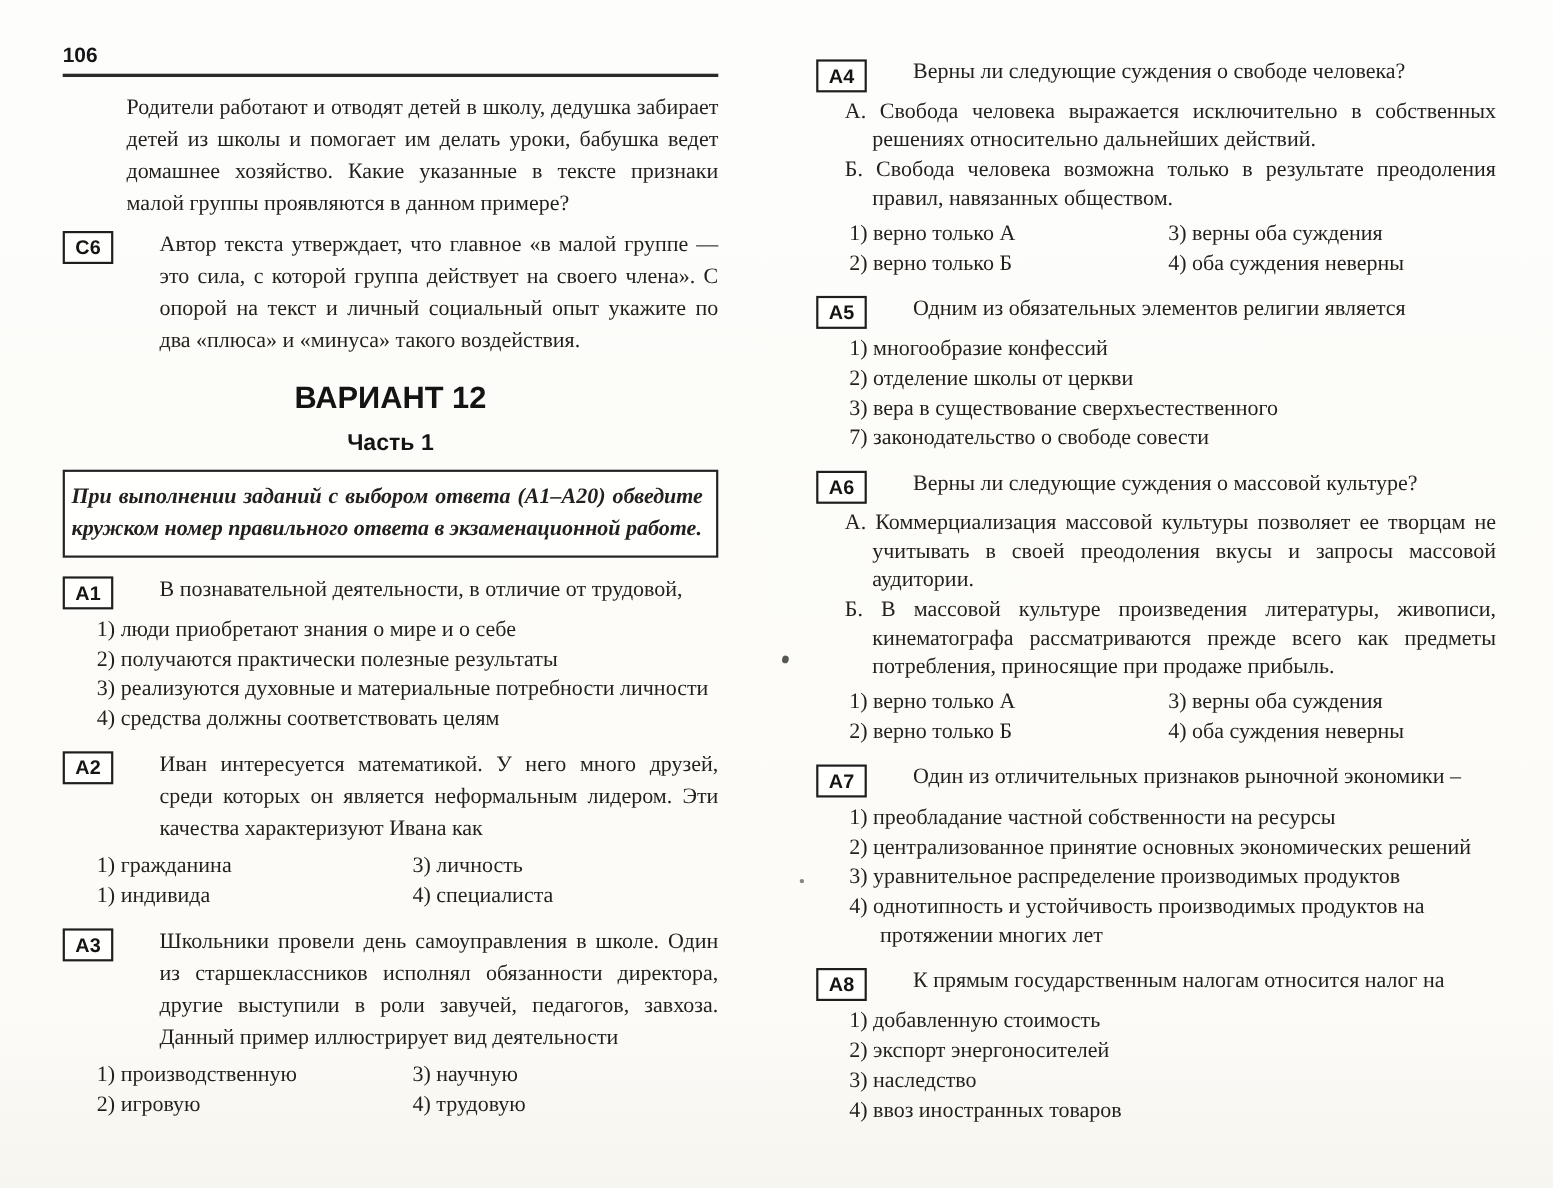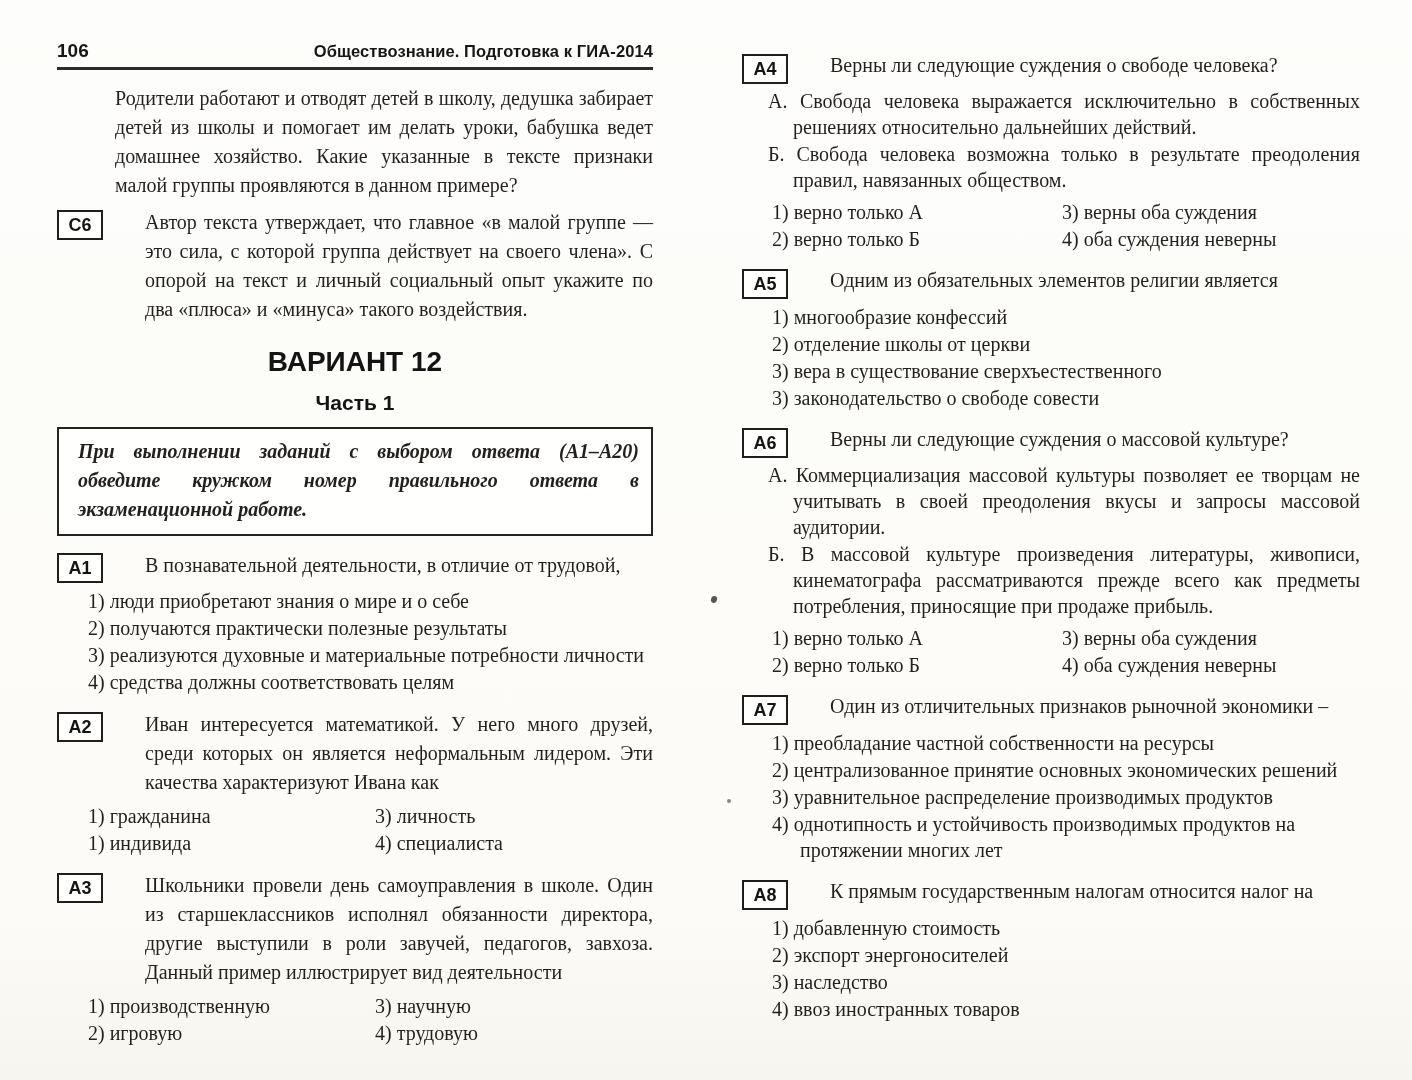--- a/index.html
+++ b/index.html
@@ -84,21 +84,21 @@
     text-align: center;
     font-family: "Liberation Sans", sans-serif;
     font-weight: bold;
     font-size: 21px;
     color: #141414;
   }
 
   .instruction-box {
     margin-top: 12px;
     border: 2px solid #232323;
-    padding: 8px 12px 10px 19px;
+    padding: 8px 12px 10px 6px;
     font-size: 20px;
     line-height: 1.45;
     font-weight: bold;
     font-style: italic;
     text-align: justify;
     background: #fffffd;
   }
 
   .statements { margin: 4px 0 0 26px; }
   .statement {
@@ -130,21 +130,20 @@
 </style>
 </head>
 <body>
 
 <div class="scan">
 
   <div class="page page-left">
 
     <div class="page-header">
       <span class="page-num">106</span>
-      <span class="header-title">Обществознание. Подготовка к ГИА-2014</span>
     </div>
 
     <p class="intro">Родители работают и отводят детей в школу, дедушка забирает детей из школы и помогает им делать уроки, бабушка ведет домашнее хозяйство. Какие указанные в тексте признаки малой группы проявляются в данном примере?</p>
 
     <div class="qblock mt-c6">
       <div class="qlabel">С6</div>
       <p class="qtext">Автор текста утверждает, что главное «в малой группе — это сила, с которой группа действует на своего члена». С опорой на текст и личный социальный опыт укажите по два «плюса» и «минуса» такого воздействия.</p>
     </div>
 
     <h1 class="variant-title">ВАРИАНТ 12</h1>
@@ -218,21 +217,21 @@
     </div>
 
     <div class="qblock mt-q">
       <div class="qlabel">А5</div>
       <p class="qtext">Одним из обязательных элементов религии является</p>
     </div>
     <div class="opts">
       <div class="opt">1) многообразие конфессий</div>
       <div class="opt">2) отделение школы от церкви</div>
       <div class="opt">3) вера в существование сверхъестественного</div>
-      <div class="opt">3) законодательство о свободе совести</div>
+      <div class="opt">7) законодательство о свободе совести</div>
     </div>
 
     <div class="qblock mt-q">
       <div class="qlabel">А6</div>
       <p class="qtext">Верны ли следующие суждения о массовой культуре?</p>
     </div>
     <div class="statements">
       <div class="statement">А. Коммерциализация массовой культуры позволяет ее творцам не учитывать в своей преодоления вкусы и запросы массовой аудитории.</div>
       <div class="statement">Б. В массовой культуре произведения литературы, живописи, кинематографа рассматриваются прежде всего как предметы потребления, приносящие при продаже прибыль.</div>
     </div>

